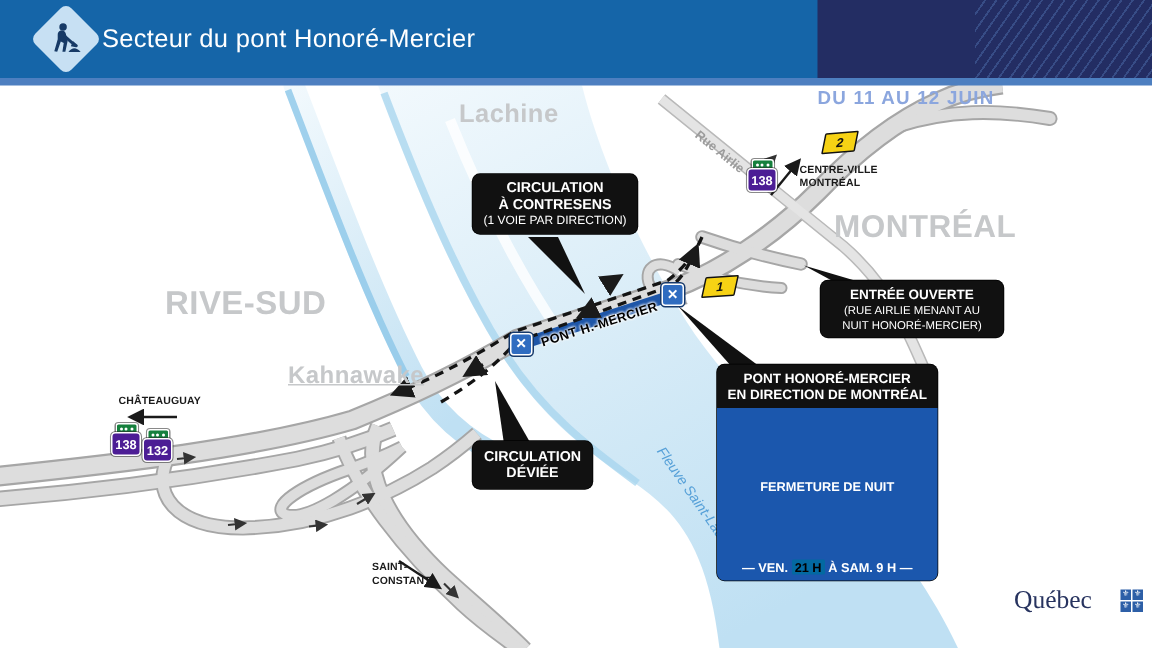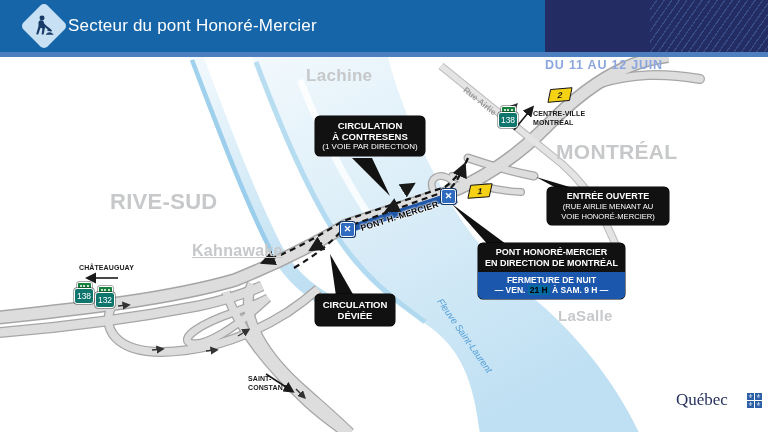--- a/index.html
+++ b/index.html
@@ -26,30 +26,30 @@
   .arealbl{position:absolute;color:#c6c8ca;font-weight:bold;z-index:2;white-space:nowrap;letter-spacing:.3px;}
   .smalldir{position:absolute;color:#1a1a1a;font-weight:bold;font-size:7px;line-height:8.5px;z-index:3;white-space:nowrap;letter-spacing:.1px;}
   .rotlbl{position:absolute;z-index:3;white-space:nowrap;text-align:center;}
 
   
   .co{position:absolute;background:#111;color:#fff;border-radius:5px;text-align:center;z-index:6;
     padding:4px 4px;box-shadow:0 0 0 .5px #000;}
   .co .b1{font-size:9.5px;font-weight:bold;line-height:11px;}
   .co .b2{font-size:8px;line-height:9.5px;}
   .co-blue{background:#1b57ad;border-radius:0 0 5px 5px;margin:3px -4px -4px -4px;padding:3px 2px 4px 2px;}
-  .co-blue .b1{font-size:8.5px;line-height:10px;}
+  .co-blue .b1{font-size:8.5px;line-height:10px;margin-top:44px;}
   .hl{background:#0369a1;color:#000;font-weight:bold;padding:0 2px;border-radius:1px;}
 
   
   .gshield{position:absolute;z-index:5;width:20px;text-align:center;}
   .gtab{width:13px;height:5px;margin:0 auto;background:#15803d;border:1px solid #fff;border-bottom:none;
     border-radius:2px 2px 0 0;box-shadow:0 0 0 .7px rgba(40,40,40,.55);display:flex;align-items:center;justify-content:center;gap:1.5px;}
   .gtab i{display:block;width:2px;height:2px;background:#fff;border-radius:50%;}
-  .gbody{width:18px;height:14px;margin:0 auto;background:#0f766e;border:1.6px solid #fff;border-radius:3px;
-    box-shadow:0 0 0 .7px rgba(40,40,40,.55);color:#fff;font-size:8.5px;font-weight:normal;line-height:14px;text-align:center;}
+  .gbody{width:18px;height:14px;margin:0 auto;background:#4c1d95;border:1.6px solid #fff;border-radius:3px;
+    box-shadow:0 0 0 .7px rgba(40,40,40,.55);color:#fff;font-size:8.5px;font-weight:bold;line-height:14px;text-align:center;}
   .yshield{position:absolute;z-index:5;width:20px;height:12px;background:#f6d214;border:1.6px solid #111;
     border-radius:1px;color:#111;font-size:8.5px;font-weight:bold;line-height:12px;text-align:center;}
   .xmark{position:absolute;z-index:6;width:13px;height:13px;background:#2f6cc0;border:1.6px solid #fff;
     border-radius:2.5px;box-shadow:0 0 0 1px #16396b;color:#fff;font-size:9px;font-weight:bold;
     line-height:13px;text-align:center;}
 
   
   .qlogo{position:absolute;left:676px;top:390px;z-index:8;display:flex;align-items:center;gap:19px;}
   .qword{font-family:"Liberation Serif",serif;font-size:17px;color:#27335f;}
   .qflag{display:grid;grid-template-columns:7px 7px;grid-template-rows:7px 7px;gap:1px;}
@@ -202,21 +202,21 @@
 
   <div class="co" style="left:315px;top:116px;width:102px;">
     <div class="b1">CIRCULATION</div>
     <div class="b1">À CONTRESENS</div>
     <div class="b2">(1 VOIE PAR DIRECTION)</div>
   </div>
 
   <div class="co" style="left:547px;top:187px;width:114px;">
     <div class="b1" style="font-size:9px;">ENTRÉE OUVERTE</div>
     <div class="b2" style="font-size:7.6px;">(RUE AIRLIE MENANT AU</div>
-    <div class="b2" style="font-size:7.6px;">VOIE HONORÉ-MERCIER)</div>
+    <div class="b2" style="font-size:7.6px;">NUIT HONORÉ-MERCIER)</div>
   </div>
 
   <div class="co" style="left:478px;top:243px;width:139px;">
     <div class="b1" style="font-size:9px;">PONT HONORÉ-MERCIER</div>
     <div class="b1" style="font-size:9px;">EN DIRECTION DE MONTRÉAL</div>
     <div class="co-blue">
       <div class="b1">FERMETURE DE NUIT</div>
       <div class="b1">
         <span>— VEN.</span>
         <span class="hl">21 H</span>

